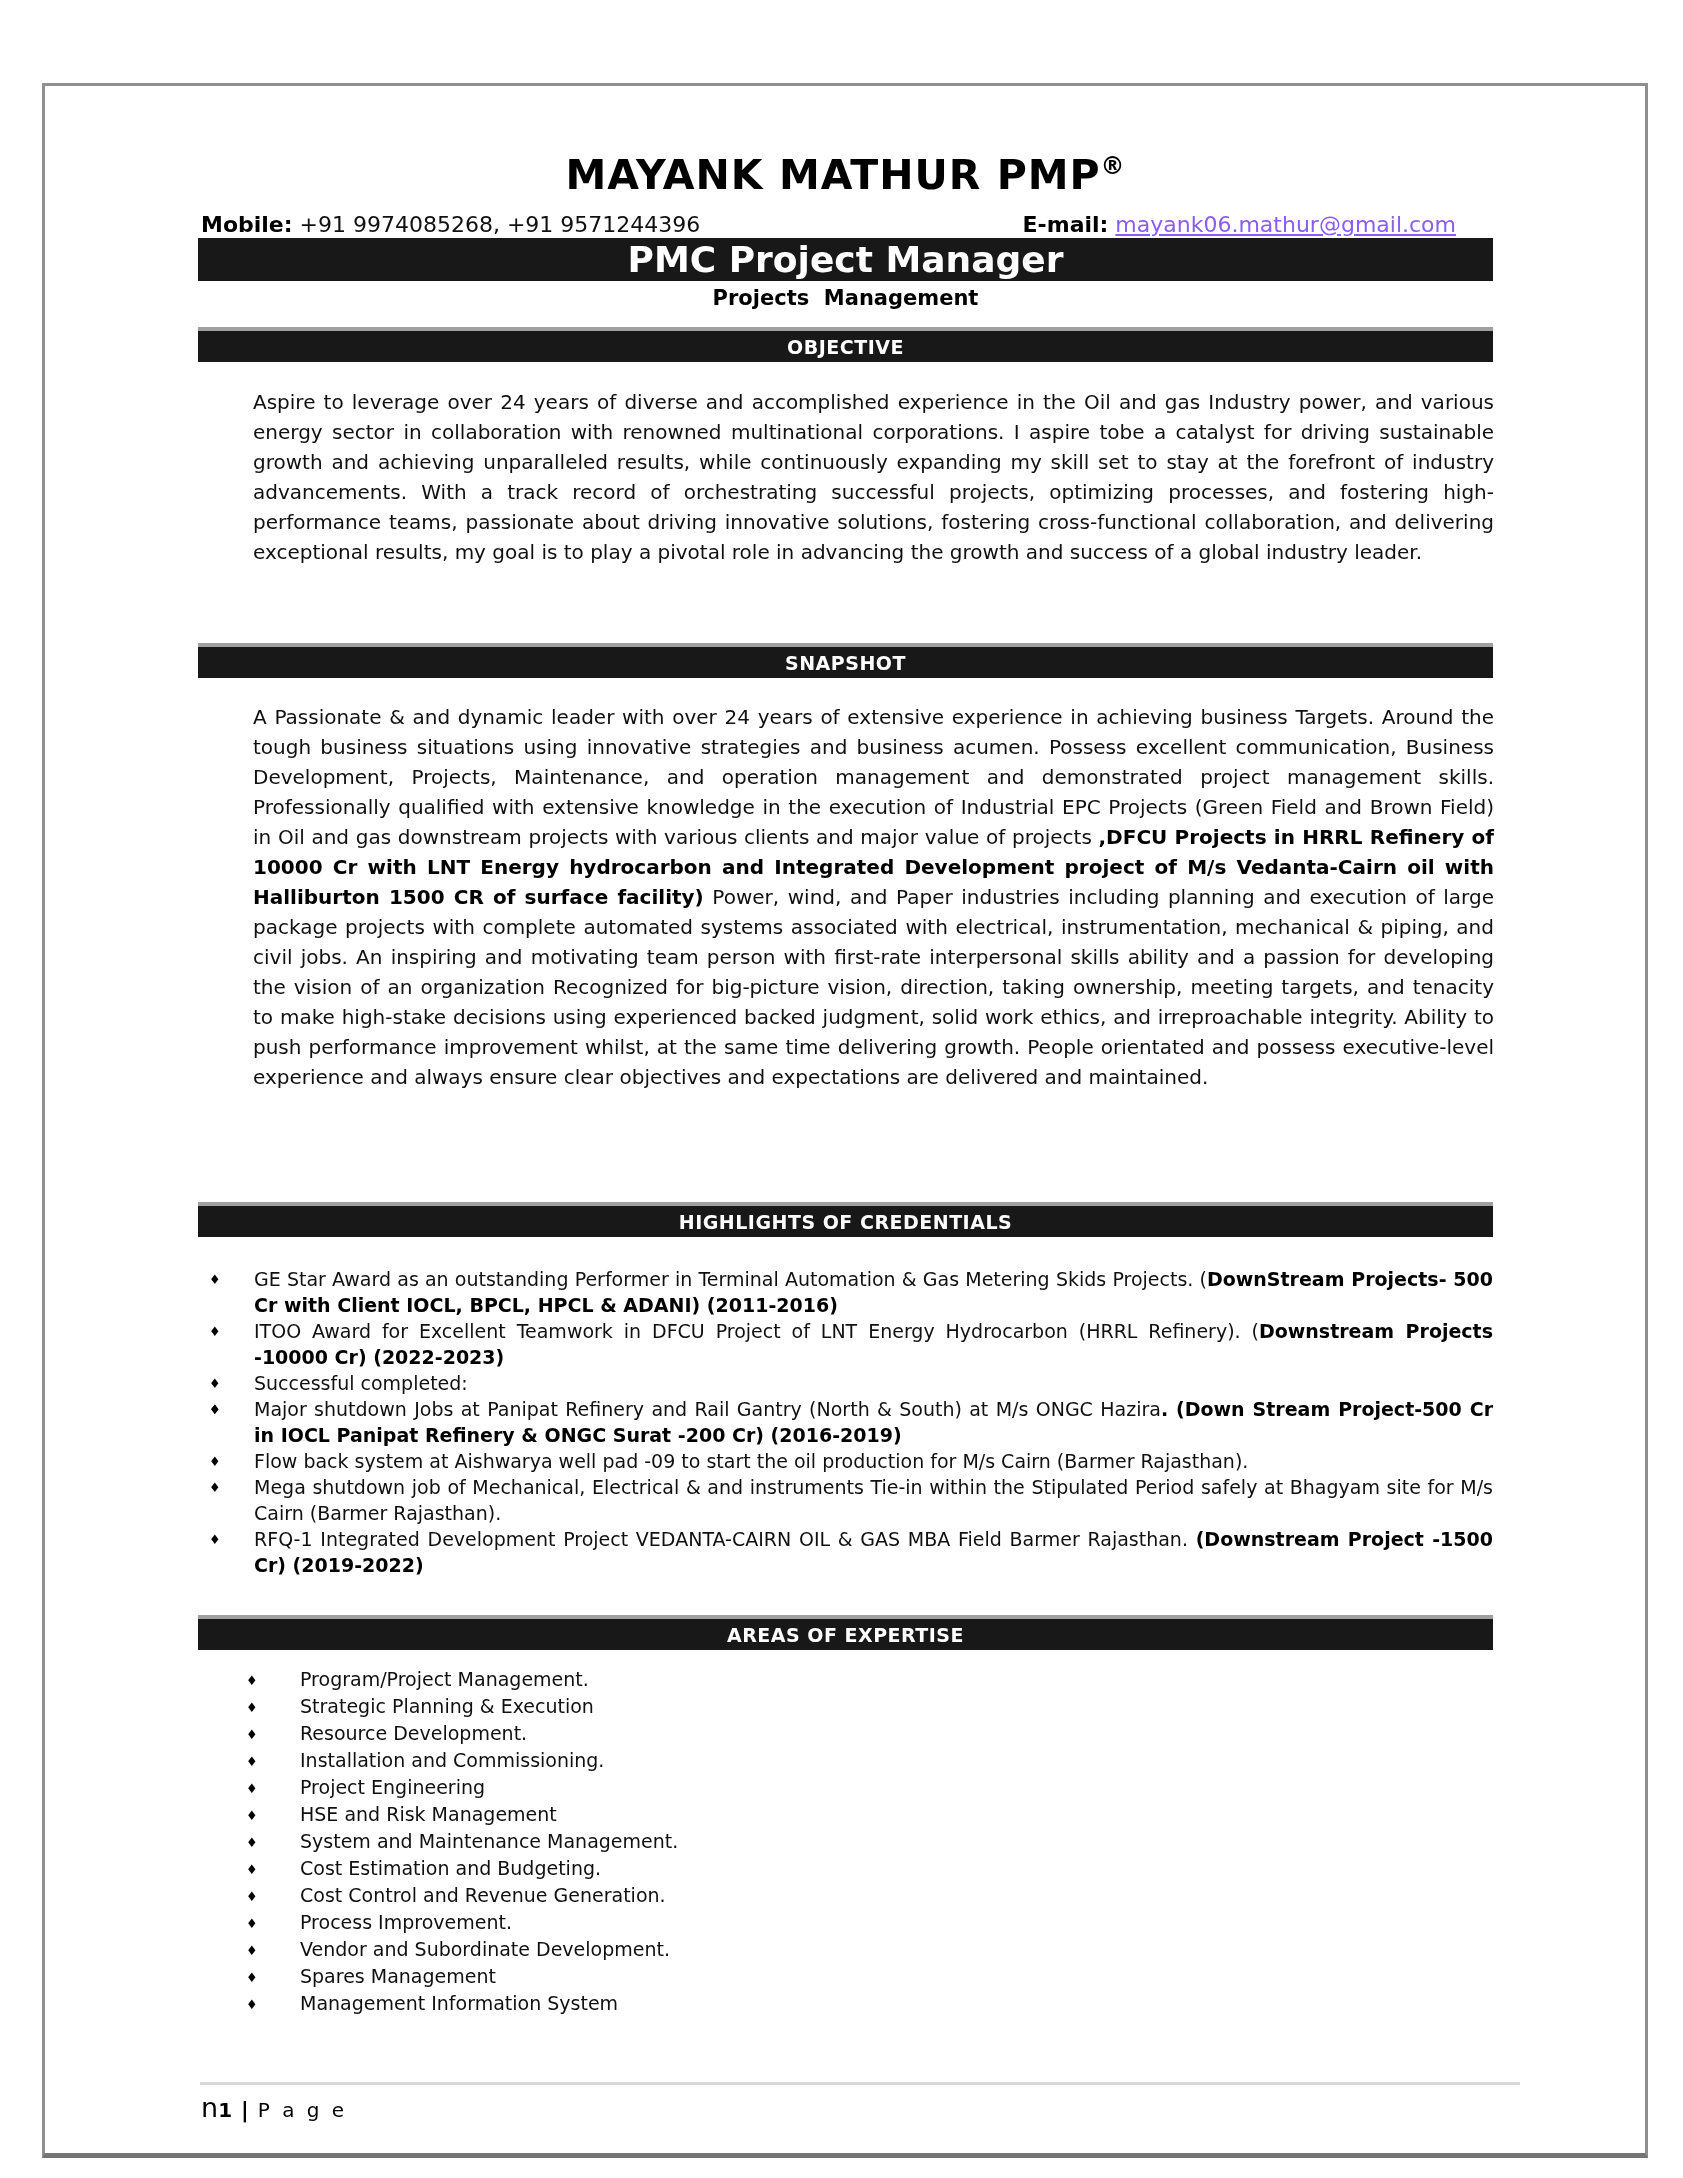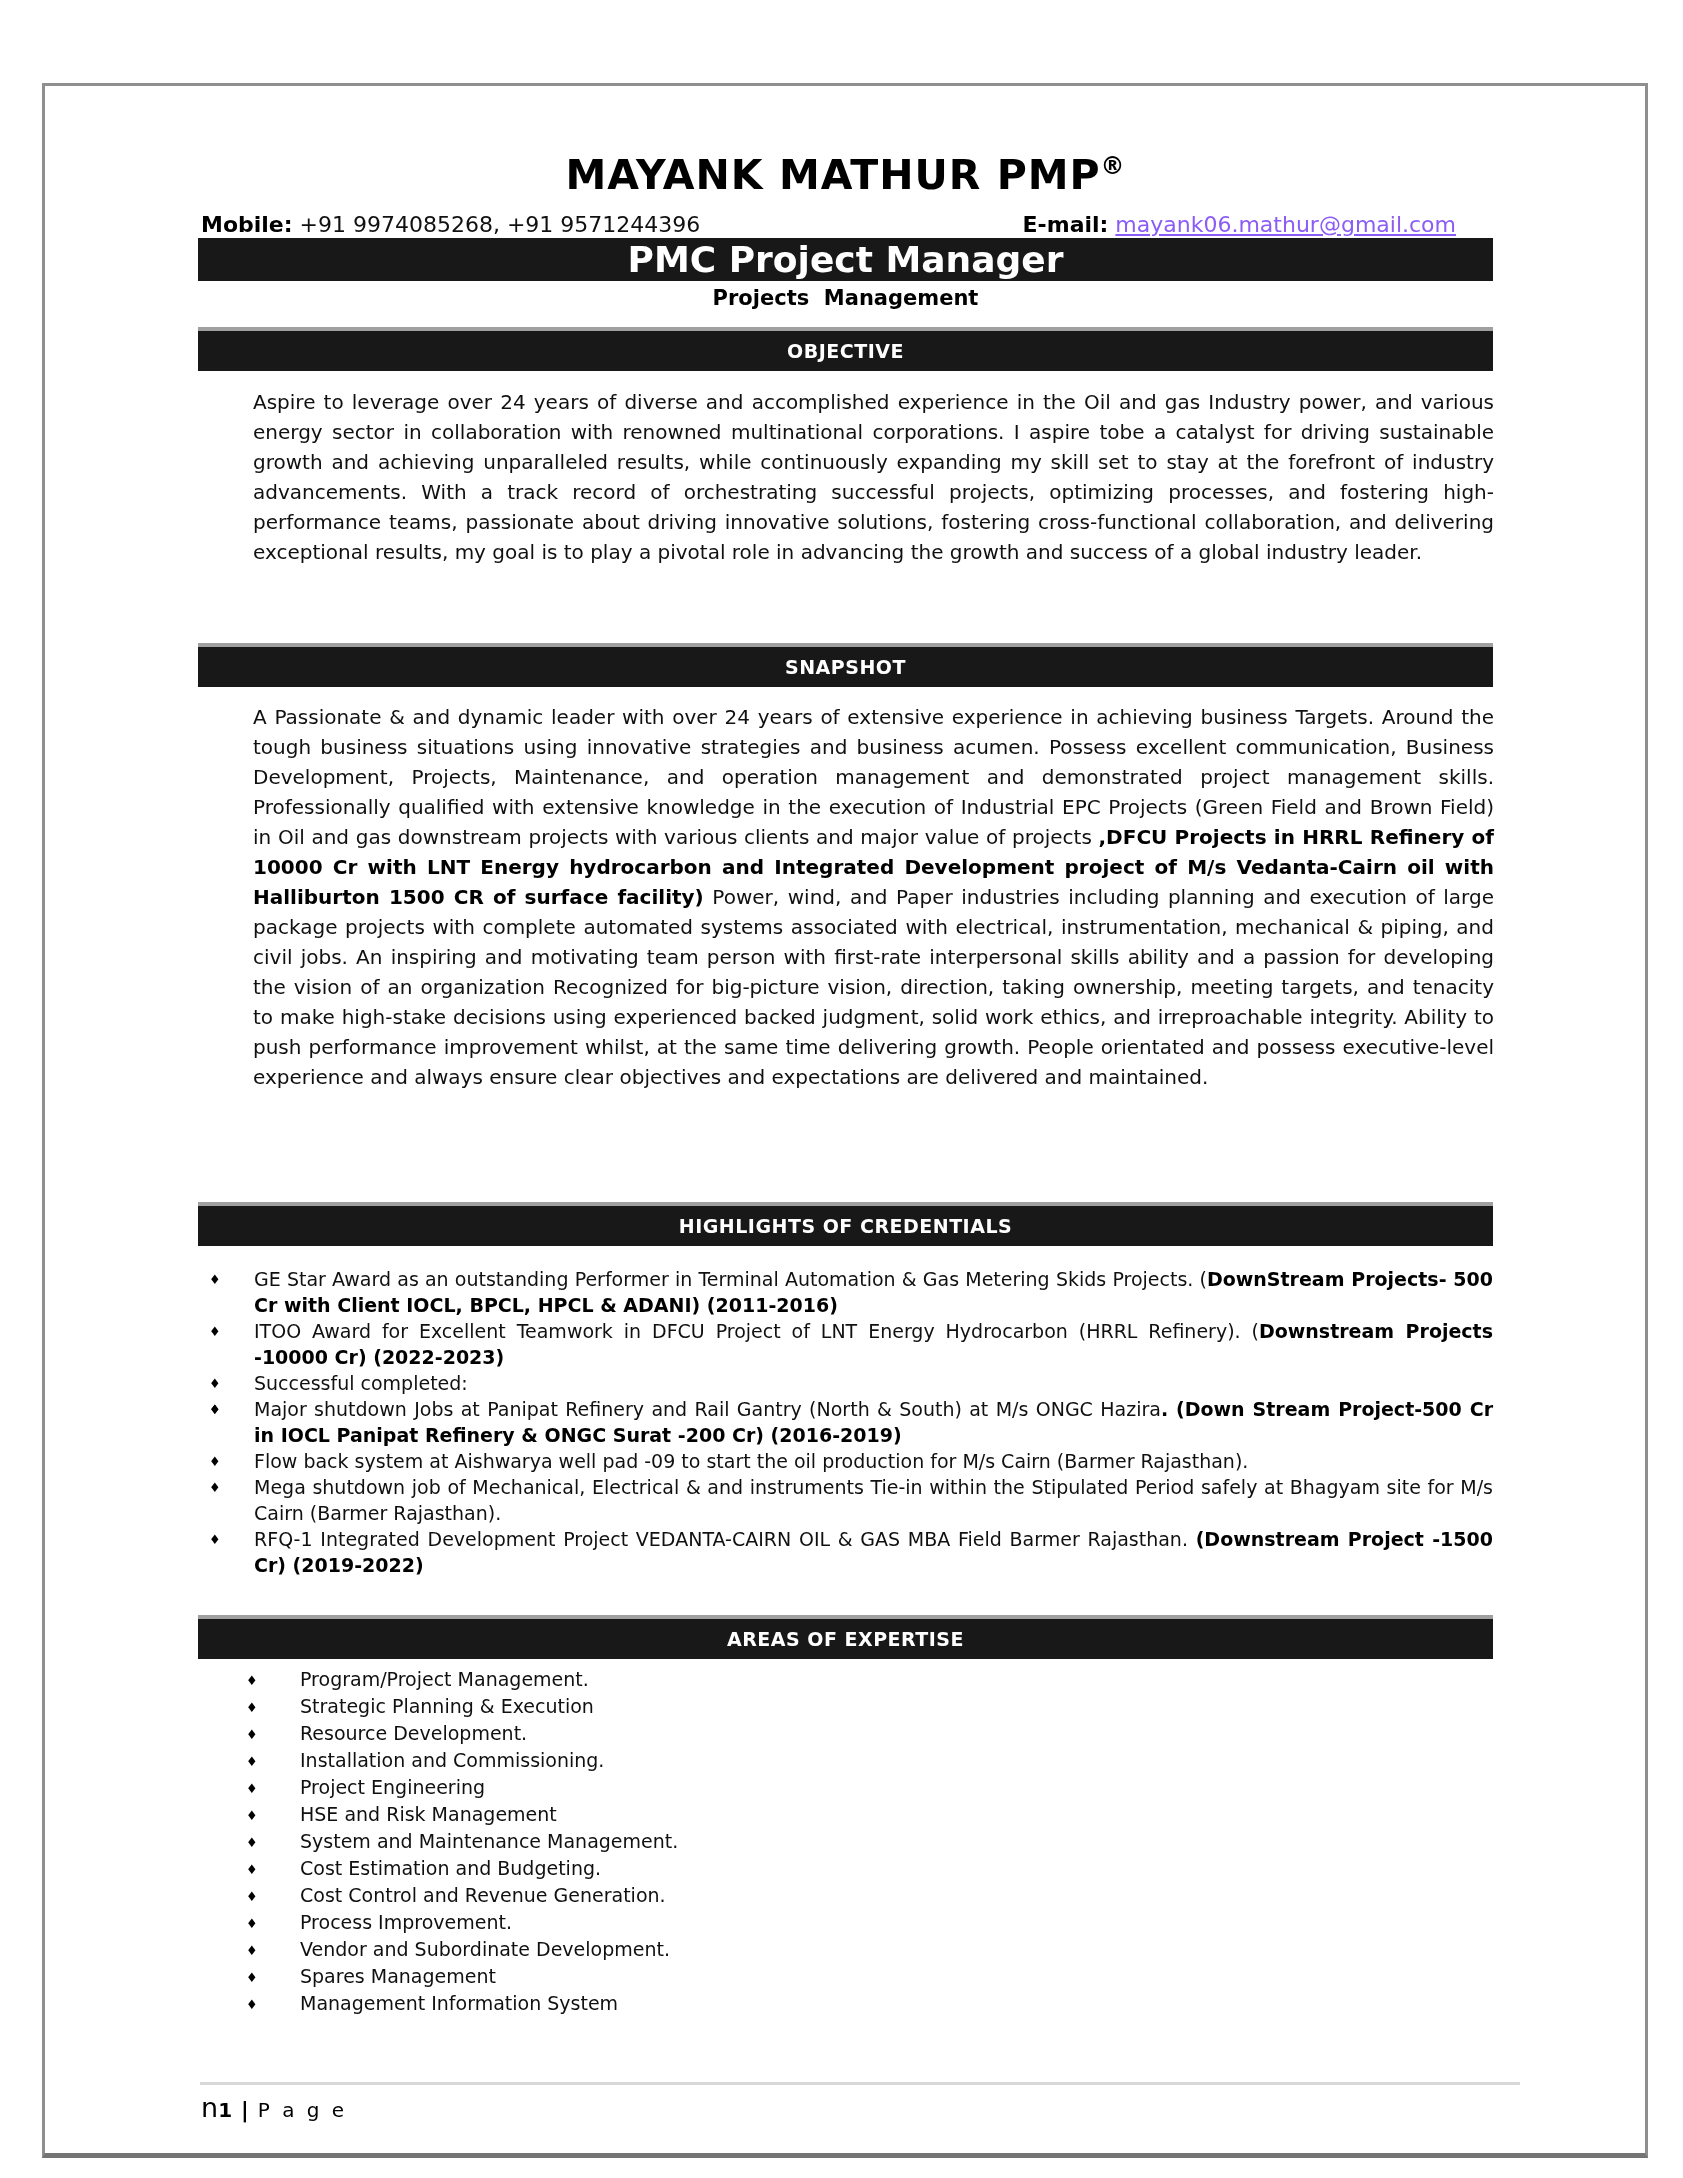--- a/index.html
+++ b/index.html
@@ -26,21 +26,21 @@
   .role-banner {
     position:absolute; top:152px; left:153px; width:1295px; height:43px;
     background:#181818; color:#ffffff; display:flex; align-items:center; justify-content:center;
     font-size:36px; font-weight:bold;
   }
   .role-subtitle {
     position:absolute; top:200px; left:153px; width:1295px; text-align:center;
     font-size:21px; font-weight:bold; color:#000; white-space:pre;
   }
   .section-bar {
-    position:absolute; left:153px; width:1295px; height:44px;
+    position:absolute; left:153px; width:1295px; height:35px;
     background:#181818; border-top:4px solid #a0a0a0; box-sizing:border-box;
     color:#ffffff; display:flex; align-items:center; justify-content:center;
     font-size:19px; font-weight:bold; letter-spacing:0.5px;
   }
   #bar-objective { top:241px; }
   #bar-snapshot { top:557px; }
   #bar-highlights { top:1116px; }
   #bar-expertise { top:1529px; }
   .body-text {
     position:absolute; left:208px; width:1241px;

